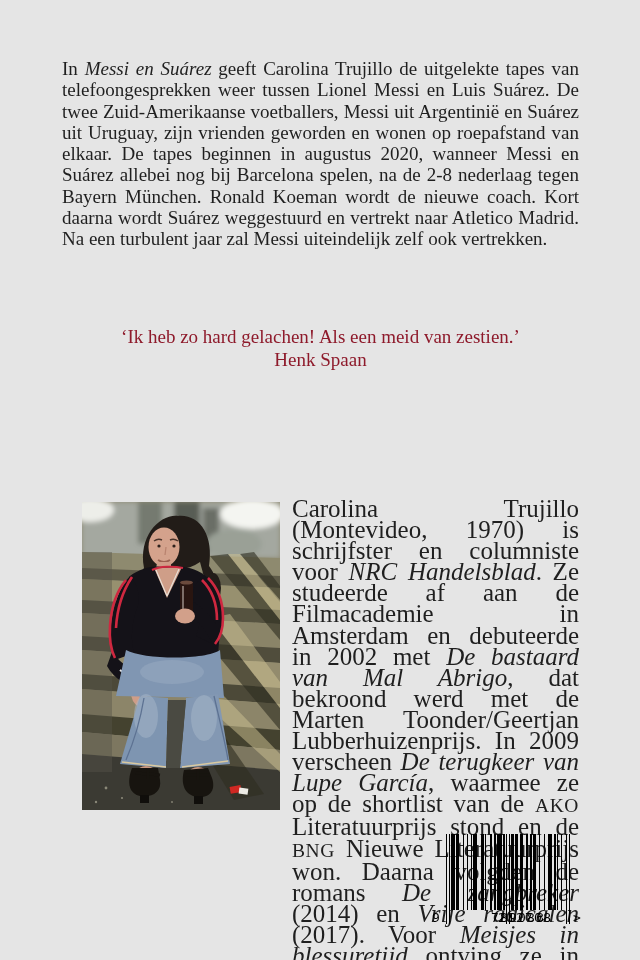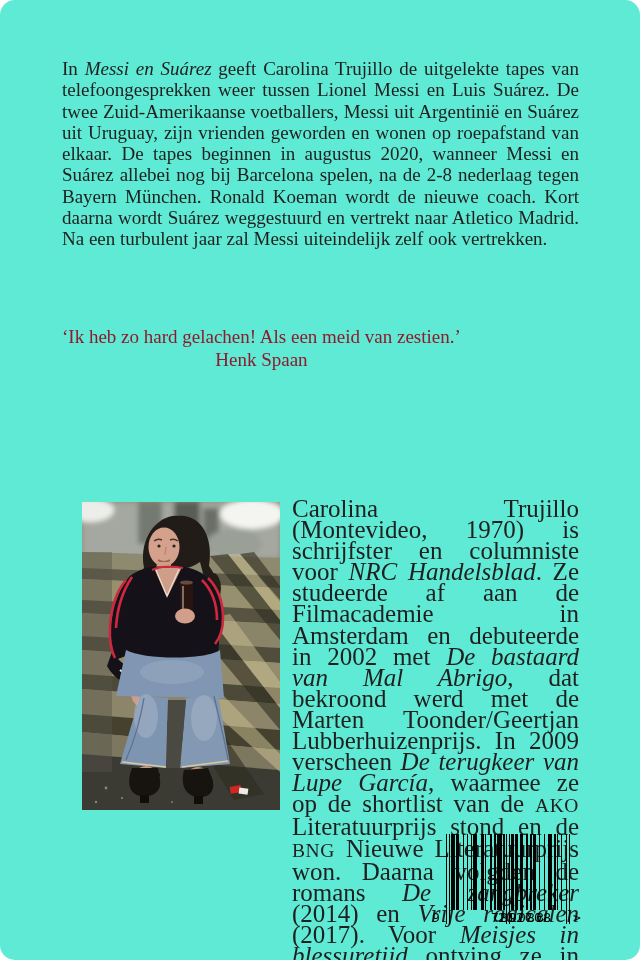--- a/index.html
+++ b/index.html
@@ -1,23 +1,23 @@
 <!DOCTYPE html>
 <html><head>
 <meta charset="utf-8">
 <style>
   html,body{margin:0;padding:0;width:640px;height:960px;overflow:hidden;background:#ffffff;}
   body{font-family:"Liberation Serif","DejaVu Serif",serif;color:var(--ink,#1f1f1f);position:relative;}
-  .page{position:absolute;inset:0;background:#5eead4;border-radius:15px;}
+  .page{position:absolute;inset:0;background:#e5e5e5;}
   .blurb{position:absolute;left:62px;top:58px;width:517px;font-size:19px;line-height:21.3px;text-align:justify;}
   .blurb p{margin:0;}
   .it{font-style:italic;}
   .sc{font-size:0.78em;letter-spacing:0.6px;}
   .quotes{position:absolute;left:62px;top:325px;width:517px;text-align:center;color:var(--red,#8e1a2b);
-          font-size:19px;line-height:23.2px;display:flex;flex-direction:row;gap:20px;}
+          font-size:19px;line-height:23.2px;display:flex;flex-direction:column;gap:20px;}
   .quote-block{margin:0;}
   .photo-wrap{position:absolute;left:82px;top:502px;width:198px;height:308px;}
   .photo-wrap svg{display:block;width:198px;height:308px;}
   .bio{position:absolute;left:292px;top:498px;width:287px;font-size:25px;line-height:21.1px;text-align:justify;}
   .barcode{position:absolute;left:446px;top:834px;width:124px;height:96px;}
   .barcode svg{display:block;width:124px;height:90px;}
   .bc-digits{position:absolute;top:76px;left:0;width:124px;height:18px;
              font-family:"DejaVu Sans Mono","Liberation Mono",monospace;font-size:13px;color:#000;}
   .bc-digits span{position:absolute;top:0;line-height:16px;}
   .bc-prefix{left:-14px;}

